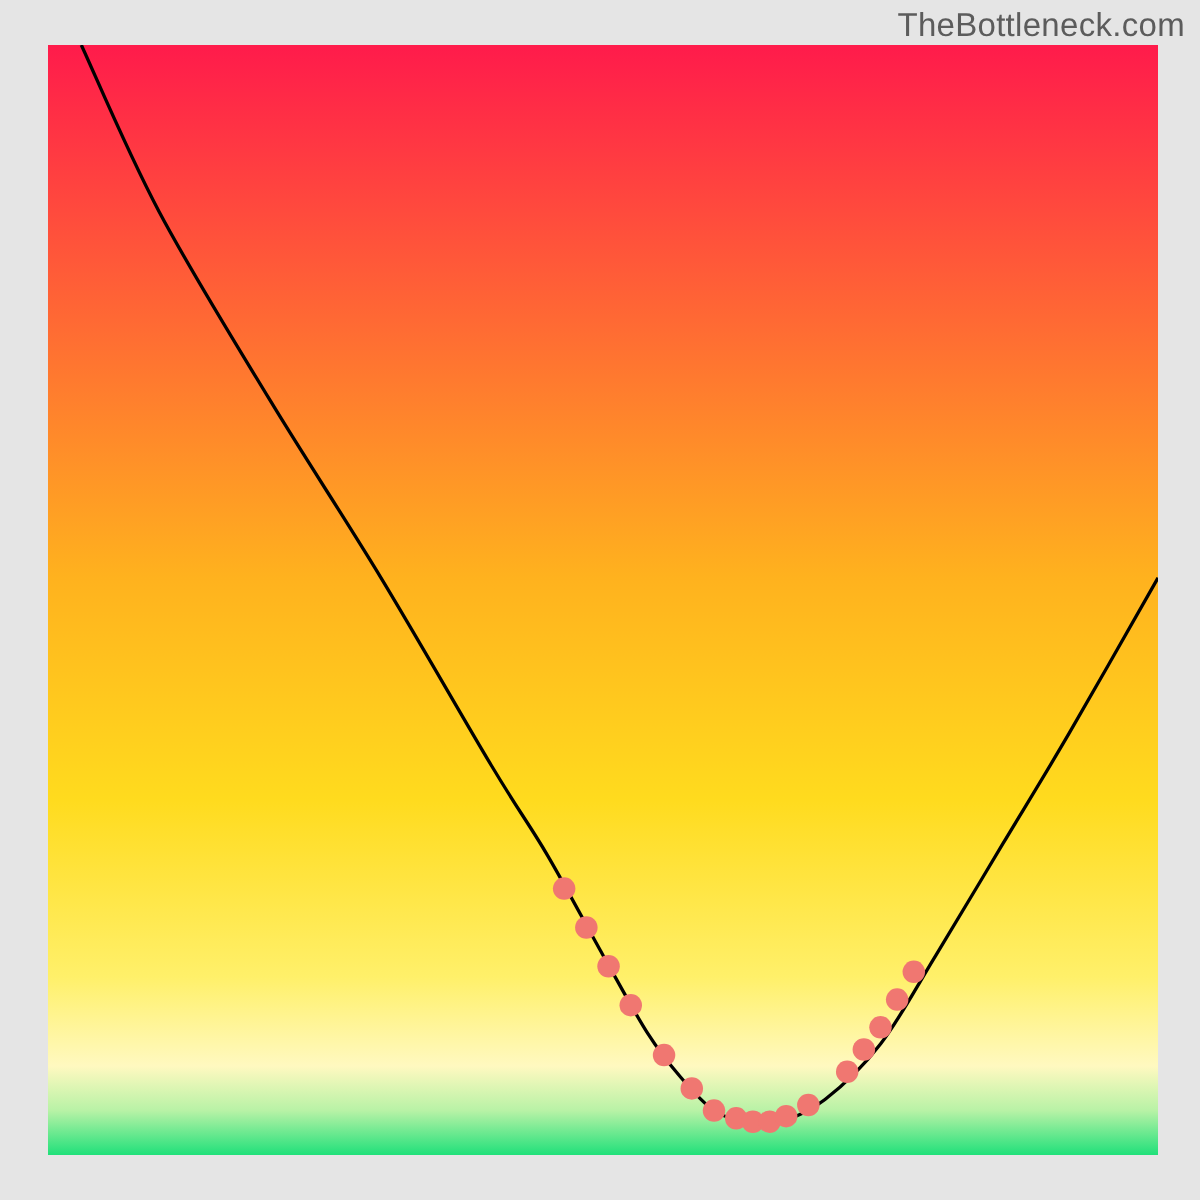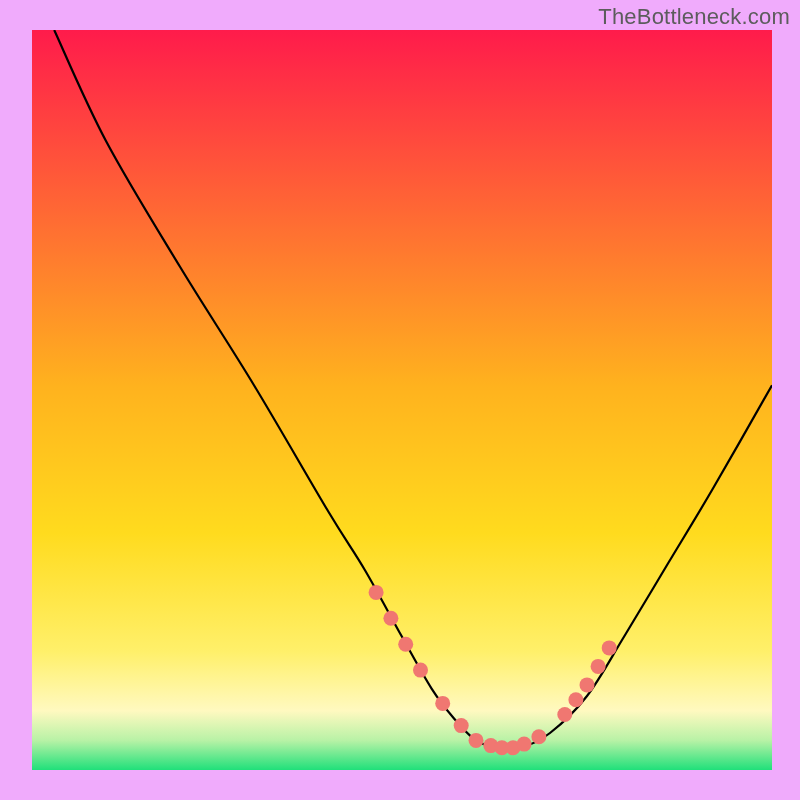--- a/index.html
+++ b/index.html
@@ -8,21 +8,21 @@
     width: 800px;
     height: 800px;
     background: #000;
     overflow: hidden;
     font-family: Arial, Helvetica, sans-serif;
   }
   .chart-wrap {
     position: relative;
     width: 800px;
     height: 800px;
-    background: #f0abfc;
+    background: #e5e5e5;
   }
   .attribution {
     position: absolute;
     top: 4px;
     right: 10px;
     color: #5c5c5c;
     font-size: 22px;
     font-weight: 500;
     letter-spacing: 0.2px;
   }

